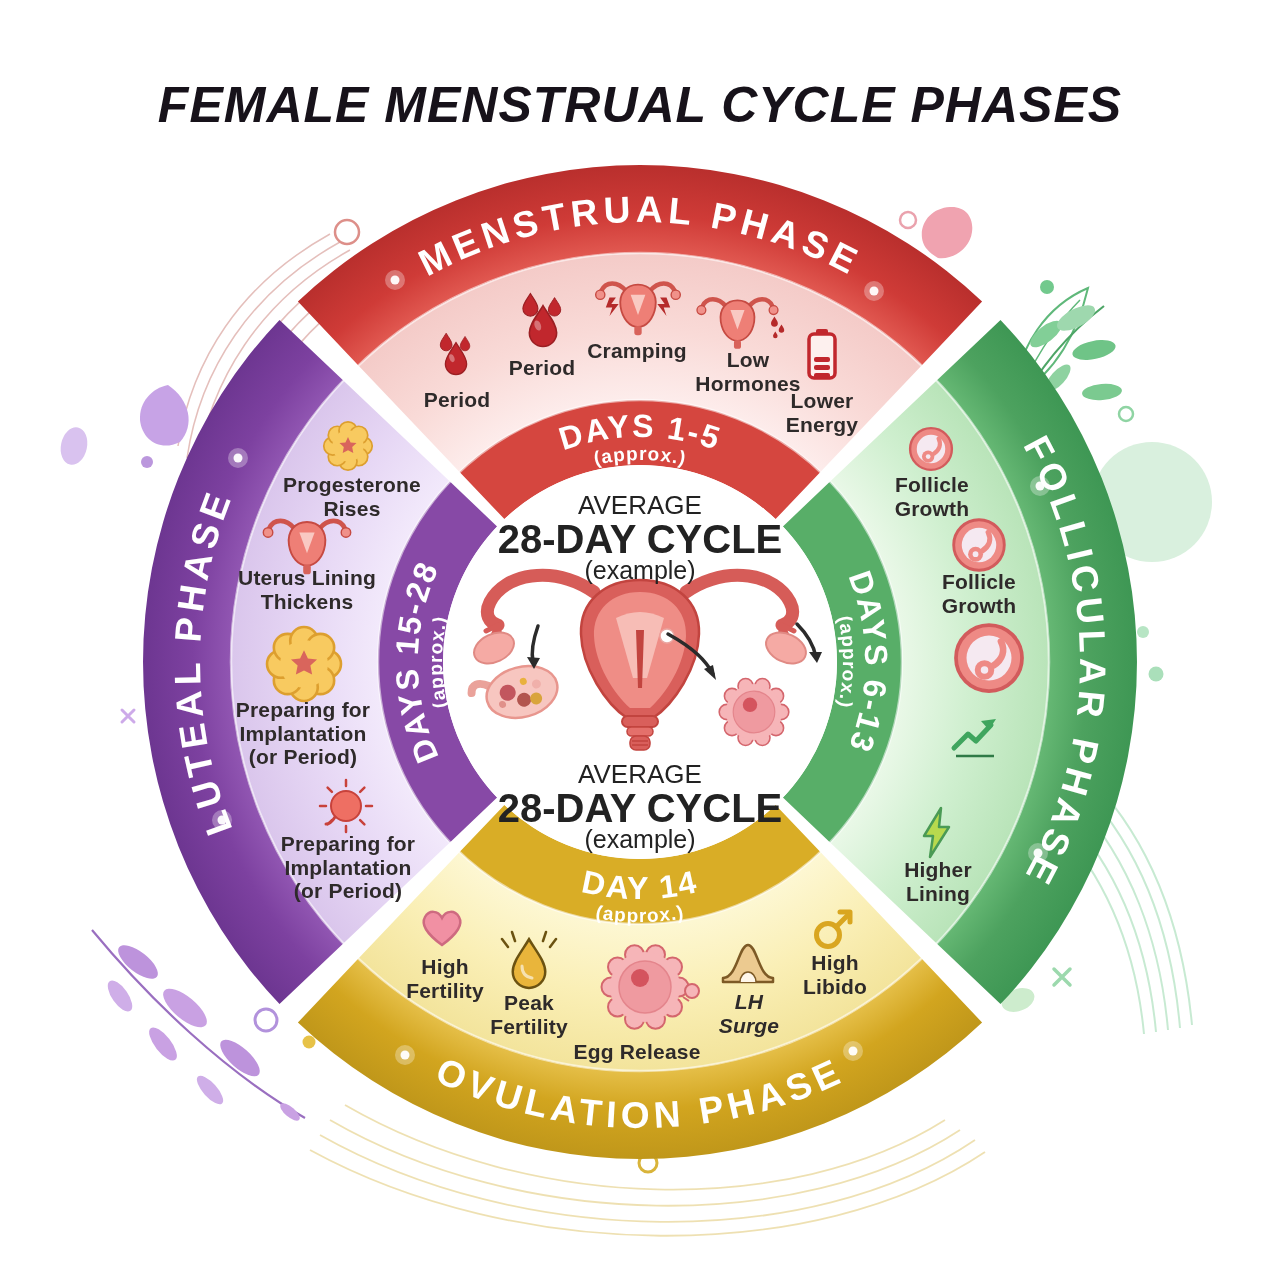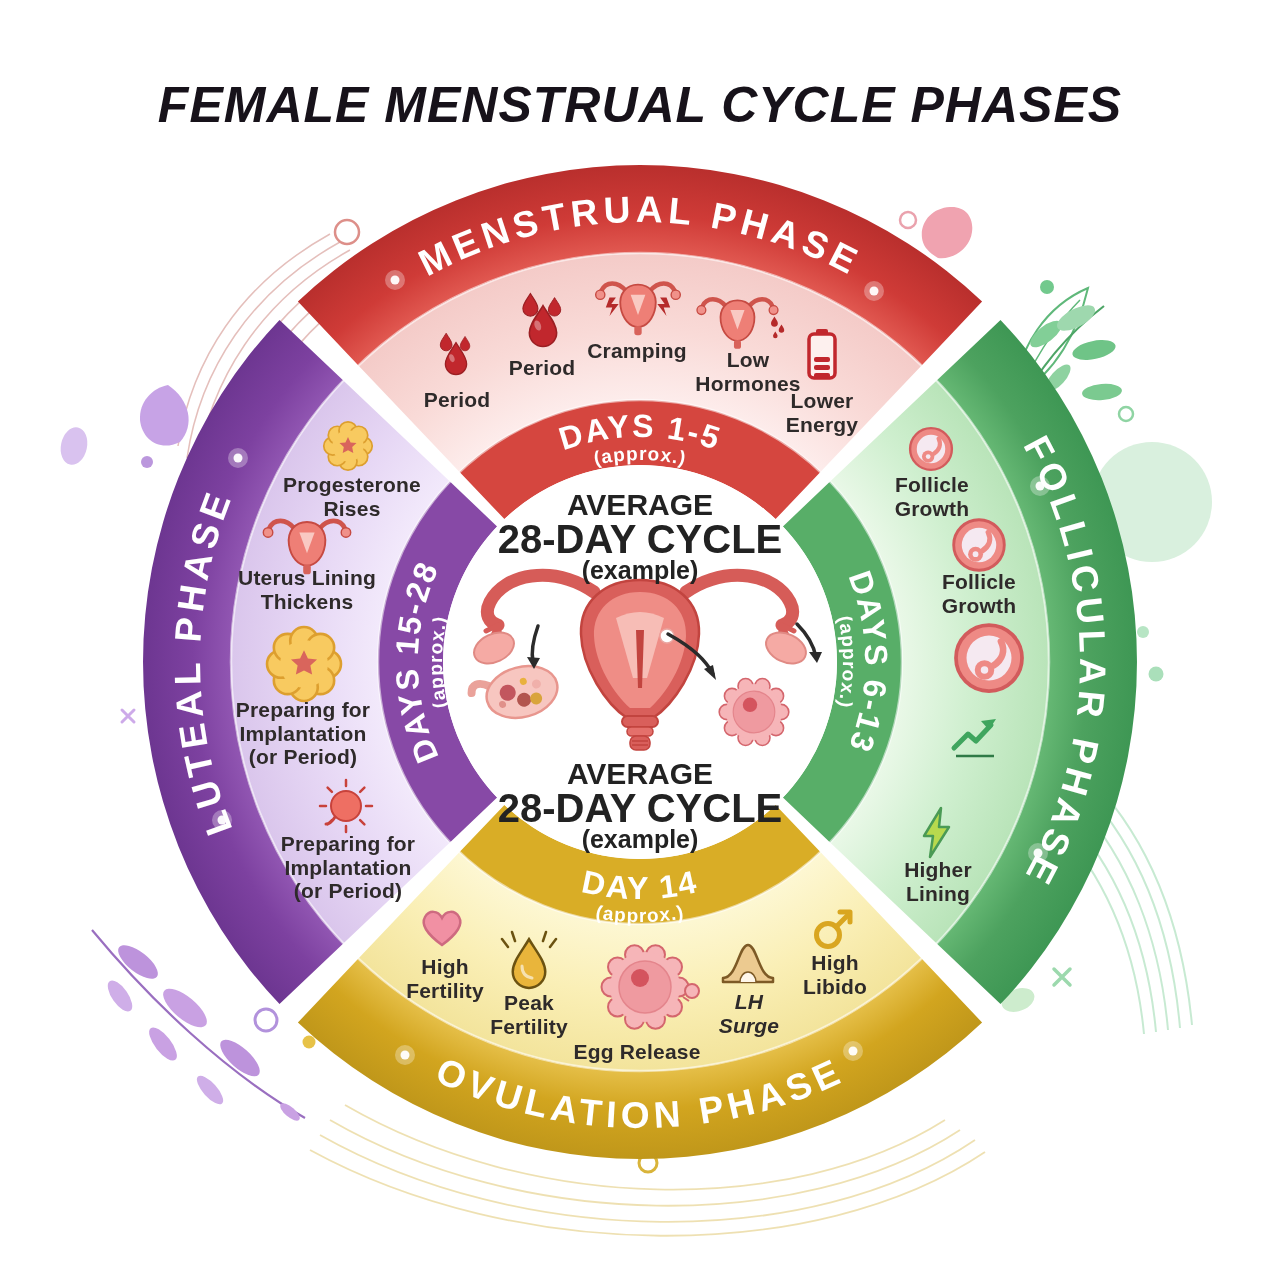--- a/index.html
+++ b/index.html
@@ -6,23 +6,23 @@
   .stage { position:relative; width:1280px; height:1280px; background:#ffffff; overflow:hidden;
            font-family:"Liberation Sans", sans-serif; }
   .stage svg.art { position:absolute; left:0; top:0; }
   .title { position:absolute; top:80px; left:0; width:1280px; text-align:center;
            font-weight:800; font-size:50px; line-height:1; letter-spacing:1px; color:#17121a;font-style:italic; }
   .lbl { position:absolute; transform:translate(-50%,-50%); text-align:center;
          font-weight:700; font-size:21px; line-height:1.12; color:#2e2a2a;
          white-space:pre-line; letter-spacing:.2px; width:170px; }
   .ctext { position:absolute; transform:translate(-50%,-50%); text-align:center;
            color:#222; width:340px; white-space:nowrap; }
-  .ctext.avg { font-weight:700; font-size:30px; }
+  .ctext.avg { font-weight:400; font-size:26px; }
   .ctext.cyc { font-weight:800; font-size:40px; }
-  .ctext.ex  { font-weight:700; font-size:25px; }
+  .ctext.ex  { font-weight:400; font-size:25px; }
   .phase-arc  { font-family:"Liberation Sans",sans-serif; font-weight:800; font-size:37px; fill:#ffffff; letter-spacing:5px; }
   .day-arc    { font-family:"Liberation Sans",sans-serif; font-weight:800; font-size:32px; fill:#ffffff; letter-spacing:2px; }
   .approx-arc { font-family:"Liberation Sans",sans-serif; font-weight:700; font-size:19px; fill:#ffffff; letter-spacing:1px; }
 </style>
 </head>
 <body>
 
 <div class="stage">
 
 <svg class="art" width="1280" height="1280" viewBox="0 0 1280 1280" xmlns="http://www.w3.org/2000/svg">

